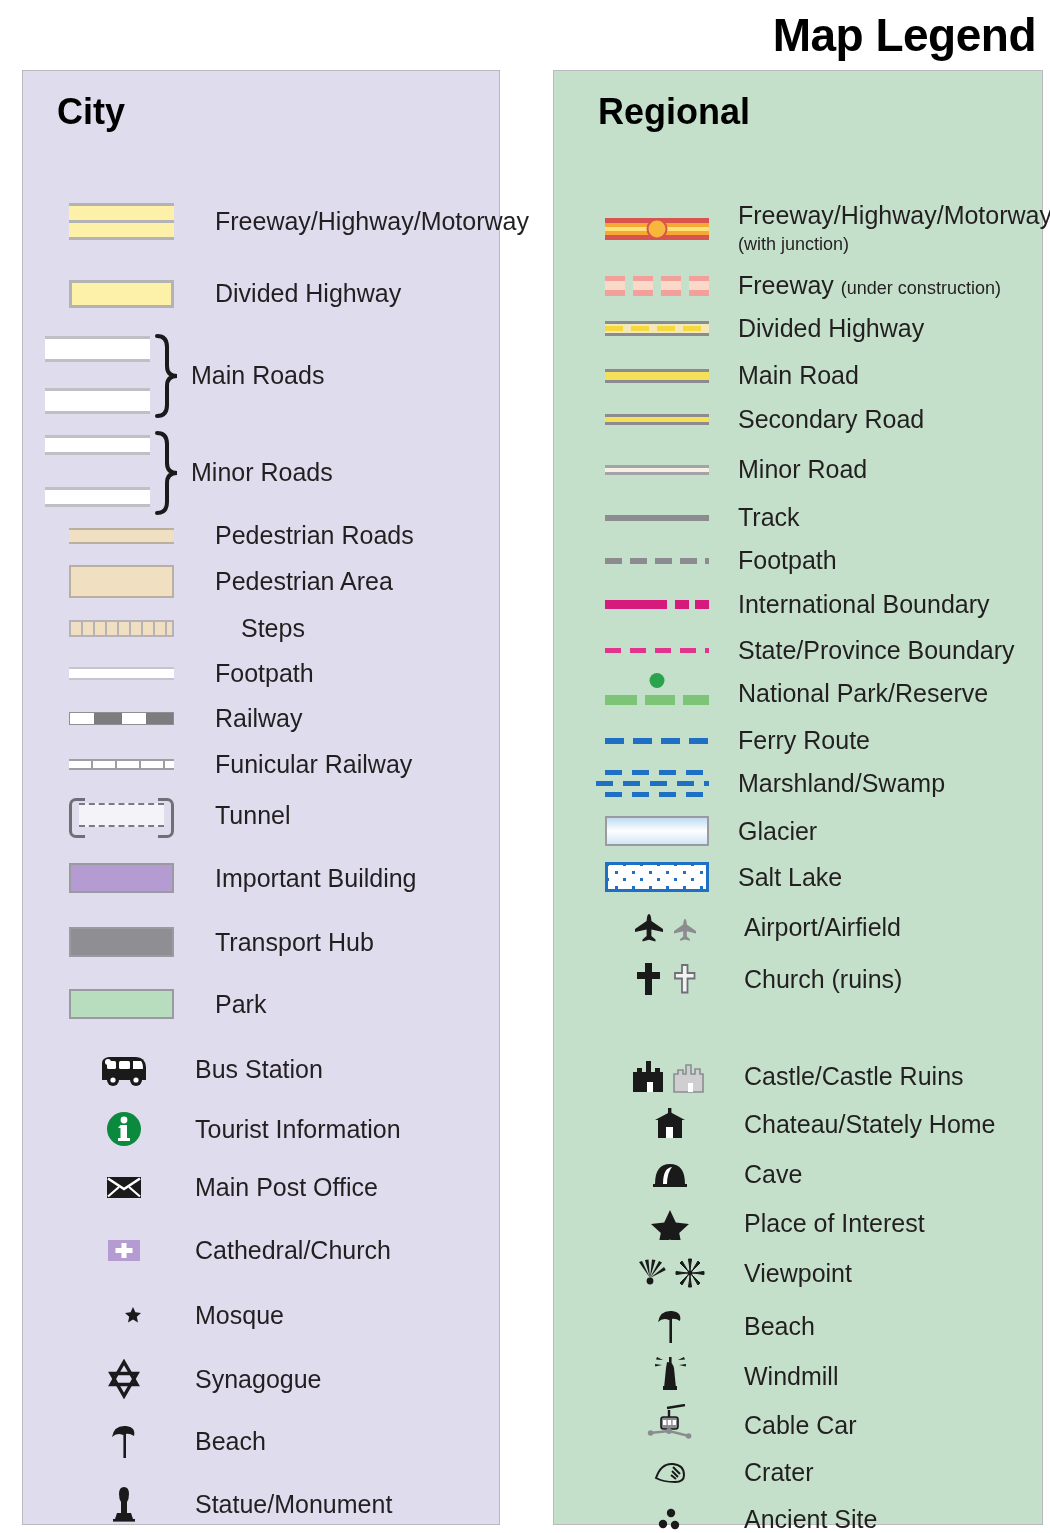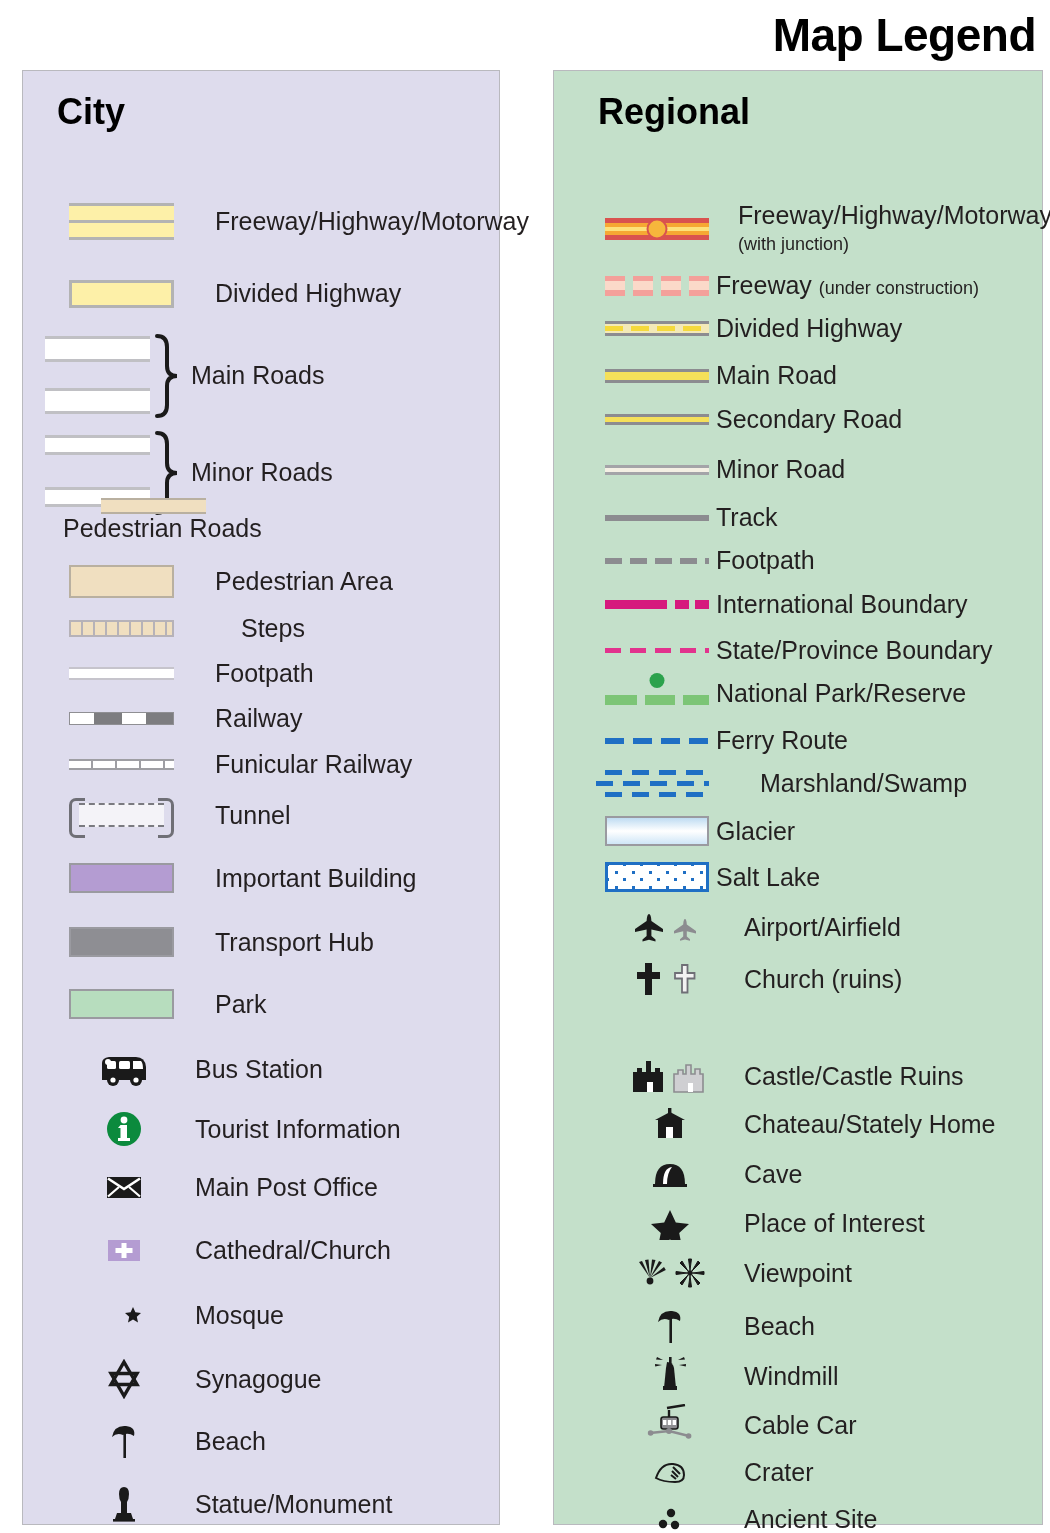--- a/index.html
+++ b/index.html
@@ -34,21 +34,21 @@
   
   #city-panel .row{left:22px;}
   #city-panel .sym{width:152px;}
   #city-panel .lbl{font-size:25px;margin-left:18px;}
   #city-panel .row.icn .sym{width:86px;}
   #city-panel .row.icn .lbl{margin-left:28px;}
 
   
   #regional-panel .row{left:44px;}
   #regional-panel .sym{width:118px;}
-  #regional-panel .lbl{font-size:25px;}
+  #regional-panel .lbl{font-size:25px;margin-left:22px;}
   #regional-panel .row.icn .sym{width:112px;}
   #regional-panel .row.icn .lbl{margin-left:18px;}
   .sub{font-size:18px;}
   .two-line{line-height:1.02;white-space:normal;}
 
   
   .s-freeway-city{width:105px;}
   .s-freeway-city i{display:block;height:14px;background:#fdf0a8;
      border-top:3px solid #b3b3b3;border-bottom:3px solid #b3b3b3;}
   .s-freeway-city i+i{margin-top:-3px;}
@@ -206,21 +206,21 @@
         <div class="brace" style="left:108px;top:-3px;">
           <svg width="26" height="86" viewBox="0 0 26 86">
             <path d="M4 3 Q14 3 14 14 L14 33 Q14 43 24 43 Q14 43 14 53 L14 72 Q14 83 4 83" fill="none" stroke="#1a1a1a" stroke-width="4" stroke-linecap="round"></path>
           </svg>
         </div>
       </div>
     </div>
     <div class="lbl" style="margin-left:-6px;">Minor Roads</div>
   </div>
 
-  <div class="row" style="top:427px;flex-direction:column;">
+  <div class="row" style="top:450px;">
     <div class="sym">
         <div class="s-ped-road"></div>
       </div>
     <div class="lbl">Pedestrian Roads</div>
   </div>
 
   <div class="row" style="top:494px;">
     <div class="sym">
         <div class="s-ped-area"></div>
       </div>
@@ -493,21 +493,21 @@
     <div class="lbl" style="margin-top:10px;">National Park/Reserve</div>
   </div>
 
   <div class="row" style="top:655px;">
     <div class="sym">
         <div class="r-line s-r-ferry"></div>
       </div>
     <div class="lbl">Ferry Route</div>
   </div>
 
-  <div class="row" style="top:698px;gap:44px;">
+  <div class="row" style="top:698px;">
     <div class="sym" style="height:28px;">
       <div class="r-line s-r-marsh">
           <div class="mr r1"></div>
           <div class="mr r2"></div>
           <div class="mr r3"></div>
         </div>
     </div>
     <div class="lbl">Marshland/Swamp</div>
   </div>
 

